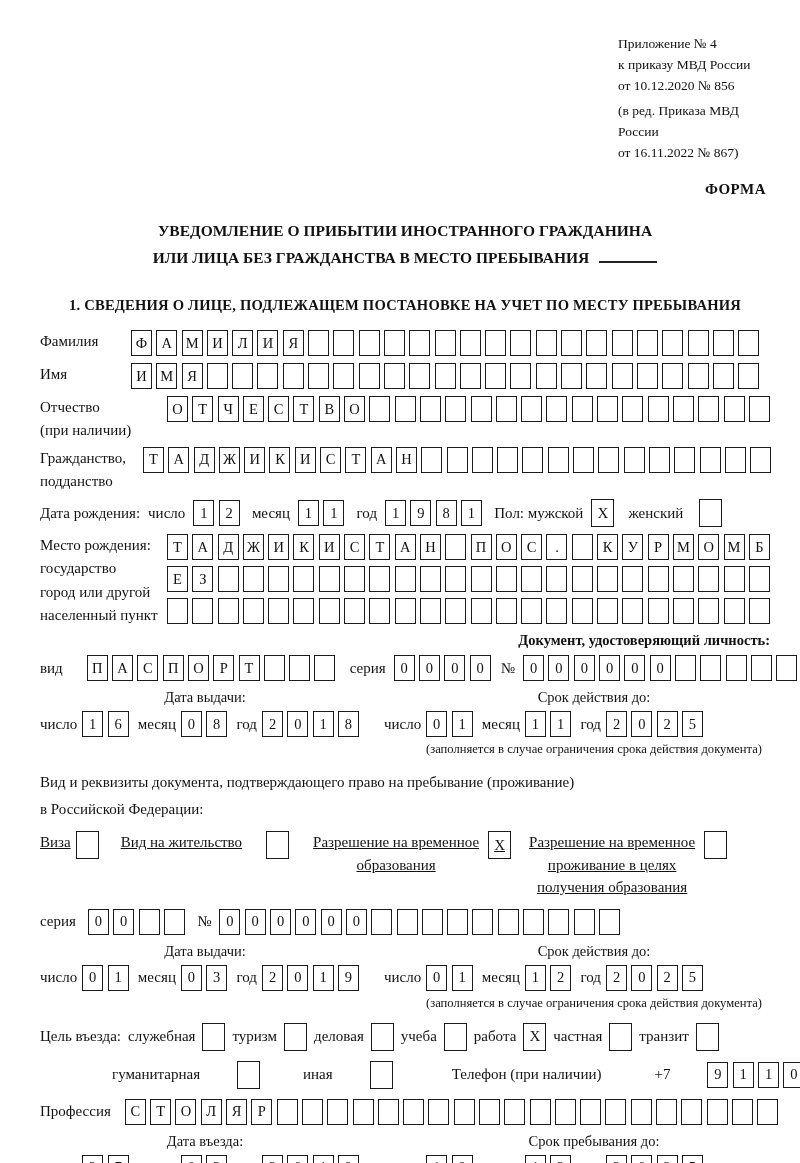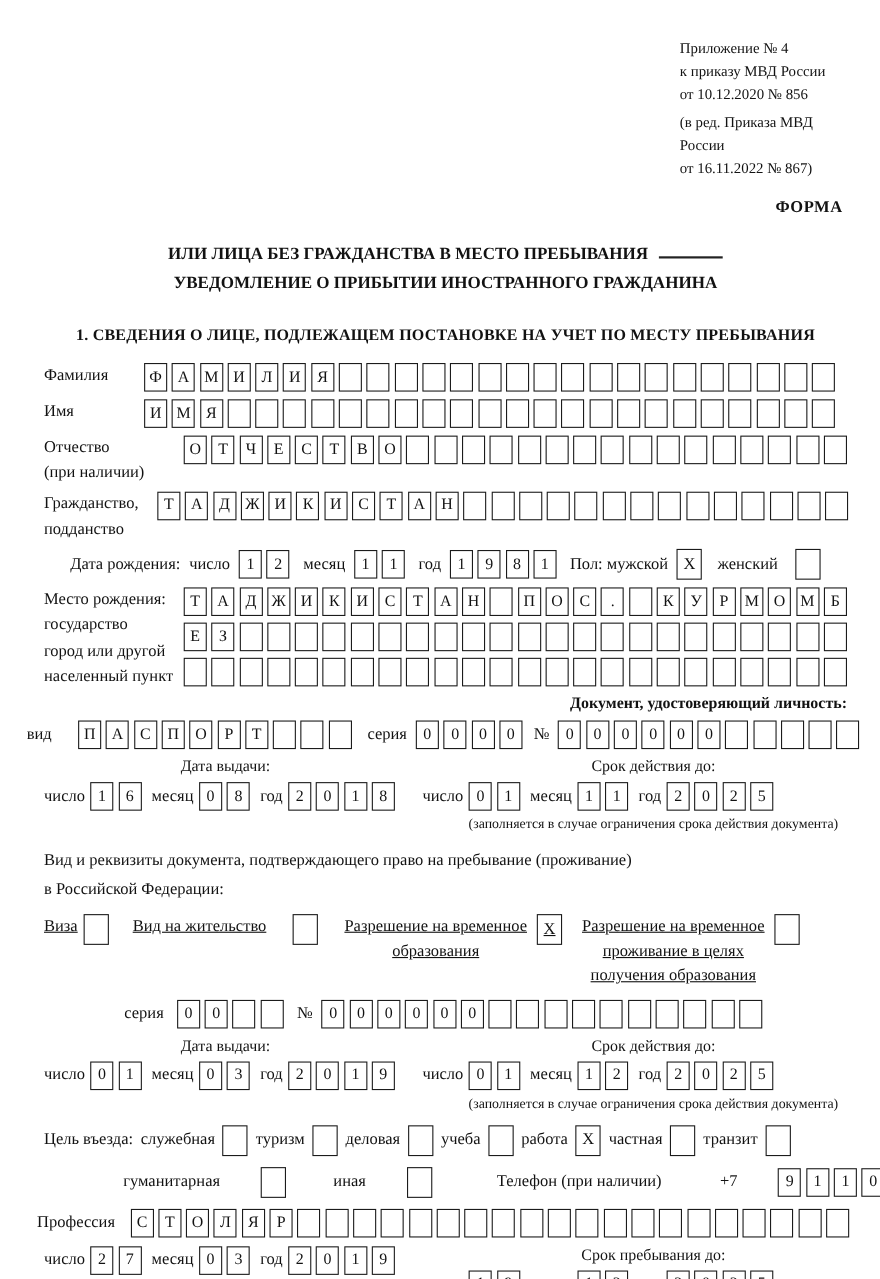--- a/index.html
+++ b/index.html
@@ -23,21 +23,21 @@
   .cell { display:inline-flex; align-items:center; justify-content:center;
           width:21px; height:26px; border:1.7px solid #1b1b1b; margin-right:4.3px;
           font-size:14.5px; background:#fff; }
   .cbox { display:inline-flex; align-items:center; justify-content:center;
           width:23px; height:28px; border:1.7px solid #1b1b1b; font-size:15px; flex:none; }
 
   
   .row { display:flex; align-items:flex-start; margin-top:7px; }
   .flabel { flex:none; line-height:1.55; }
   .w90 { width:91px; } .w127 { width:127px; }
-  .inline { display:flex; align-items:center; flex-wrap:nowrap;justify-content:center; }
+  .inline { display:flex; align-items:center; flex-wrap:nowrap; }
   .inline > * { flex:none; } .mr8 { margin-right:8px; }
   .cellcol .cells { display:flex; margin-bottom:6px; }
 
   .dochead { text-align:right; font-weight:bold; font-size:14.5px; margin-top:10px; }
 
   
   .dates { display:flex; margin-top:8px; }
   .dcol-l { width:330px; flex:none; }
   .dcol-r { width:420px; flex:none; margin-left:14px; }
   .dhead { text-align:center; font-size:14.5px; margin-bottom:5px; }
@@ -67,22 +67,22 @@
   <div class="hdr">
     <div>Приложение № 4</div>
     <div>к приказу МВД России</div>
     <div>от 10.12.2020 № 856</div>
     <div class="rev">(в ред. Приказа МВД России</div>
     <div>от 16.11.2022 № 867)</div>
     <div class="forma">ФОРМА</div>
   </div>
 
   <div class="title">
+    <div>УВЕДОМЛЕНИЕ О ПРИБЫТИИ ИНОСТРАННОГО ГРАЖДАНИНА</div>
     <div><span>ИЛИ ЛИЦА БЕЗ ГРАЖДАНСТВА В МЕСТО ПРЕБЫВАНИЯ</span><span class="blank"></span></div>
-    <div>УВЕДОМЛЕНИЕ О ПРИБЫТИИ ИНОСТРАННОГО ГРАЖДАНИНА</div>
   </div>
   <div class="sect">1. СВЕДЕНИЯ О ЛИЦЕ, ПОДЛЕЖАЩЕМ ПОСТАНОВКЕ НА УЧЕТ ПО МЕСТУ ПРЕБЫВАНИЯ</div>
 
   <div class="row" style="margin-top:16px;">
     <span class="flabel w90">Фамилия</span>
     <span class="cells">
         <span class="cell">Ф</span>
         <span class="cell">А</span>
         <span class="cell">М</span>
         <span class="cell">И</span>
@@ -583,20 +583,21 @@
         <span class="cell"></span>
         <span class="cell"></span>
         <span class="cell"></span>
         <span class="cell"></span>
         <span class="cell"></span>
       </span>
   </div>
 
   <div class="dates">
     <div class="dcol-l">
+      <div class="dhead">Дата въезда:</div>
       <div class="dgroup">
         <span>число</span>
         <span class="cells">
             <span class="cell">2</span>
             <span class="cell">7</span>
           </span>
         <span>месяц</span>
         <span class="cells">
             <span class="cell">0</span>
             <span class="cell">3</span>

